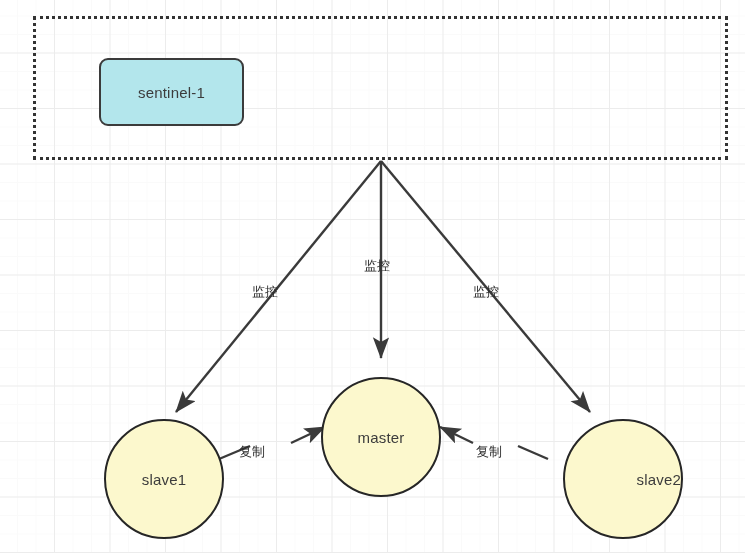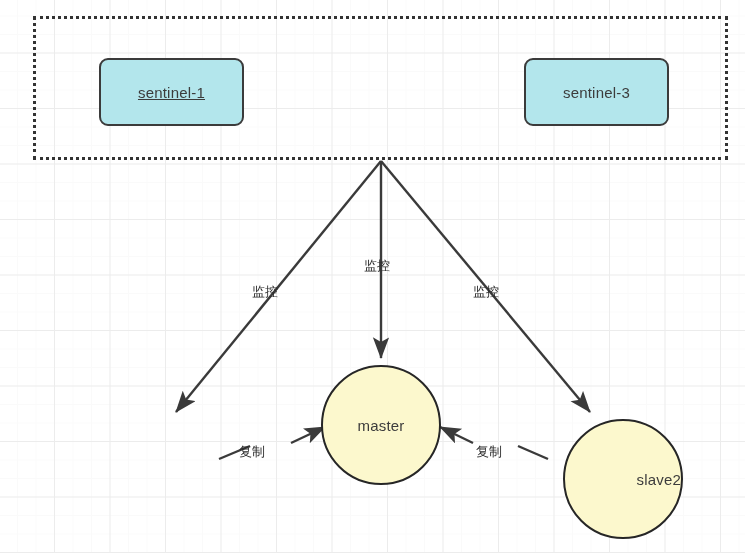--- a/index.html
+++ b/index.html
@@ -52,40 +52,40 @@
     border: 2.5px solid #3b3b3b;
     border-radius: 9px;
     box-sizing: border-box;
     display: flex;
     align-items: center;
     justify-content: center;
     color: #3c3c3c;
     font-size: 15px;
     letter-spacing: 0.2px;
   }
-  #sentinel-1 { left: 63px; text-decoration: underline; }
+  #sentinel-1 { left: 63px; }
   #sentinel-2 { left: 270px; }
   #sentinel-3 { left: 488px; }
 
   .node-circle {
     position: absolute;
     width: 120px;
     height: 120px;
     border-radius: 50%;
     background: #fcf8cd;
     border: 2.5px solid #262626;
     box-sizing: border-box;
     display: flex;
     align-items: center;
     justify-content: center;
     color: #3c3c3c;
     font-size: 15px;
     letter-spacing: 0.2px;
   }
-  #node-master { left: 321px; top: 365px; text-align: right; }
+  #node-master { left: 321px; top: 377px; text-align: right; }
   #node-slave1 { left: 104px; top: 419px; }
   #node-slave2 { left: 563px; top: 419px; justify-content: flex-end; }
 
   .edge-label {
     position: absolute;
     color: #2a2a2a;
     font-size: 13px;
     white-space: nowrap;
     background: transparent;
     line-height: 1;
@@ -121,29 +121,29 @@
 
     <line x1="548" y1="459" x2="518" y2="446" stroke="#3a3a3a" stroke-width="2.4"></line>
 
     <line x1="473" y1="443" x2="440" y2="427" stroke="#3a3a3a" stroke-width="2.4" marker-end="url(#arrowhead)"></line>
   </svg>
 
   <div class="sentinel-group">
     <div class="sentinel-box" id="sentinel-1">
       <span>sentinel-1</span>
     </div>
-    <div class="sentinel-box" id="sentinel-3">
-      <span>sentinel-3</span>
-    </div>
   </div>
 
   <div class="node-circle" id="node-master">
     <span>master</span>
   </div>
 
+  <div class="node-circle" id="node-slave1">
+    <span>slave1</span>
+  </div>
 
   <div class="node-circle" id="node-slave2">
     <span>slave2</span>
   </div>
 
   <div class="edge-label" id="label-monitor-left">监控</div>
 
   <div class="edge-label" id="label-monitor-center">监控</div>
 
   <div class="edge-label" id="label-monitor-right">监控</div>

